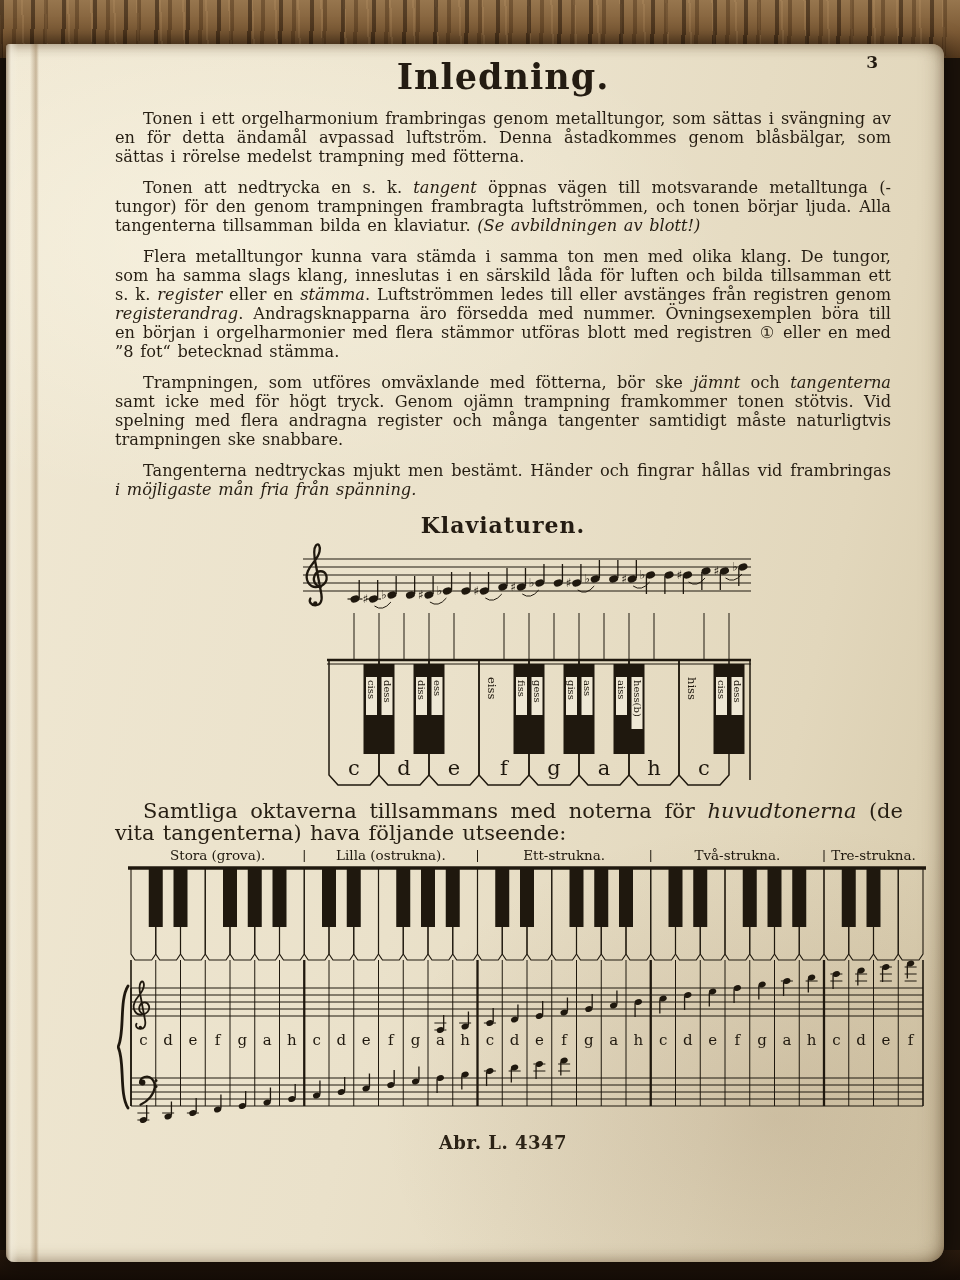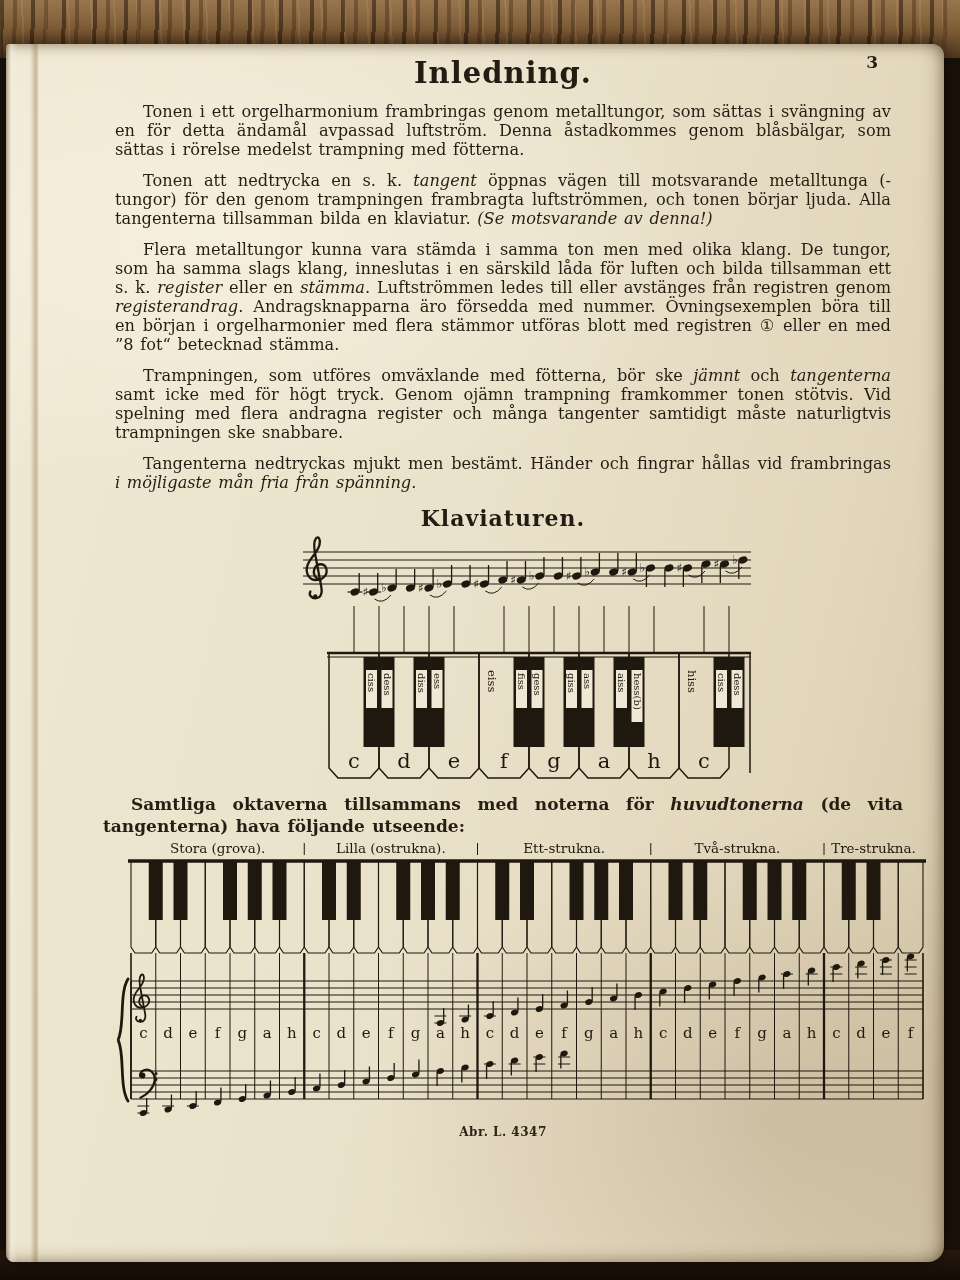--- a/index.html
+++ b/index.html
@@ -34,59 +34,59 @@
     background:linear-gradient(to right,
       rgba(90,60,30,.38) 0, rgba(245,240,225,.55) 5px, rgba(0,0,0,0) 12px,
       rgba(0,0,0,0) 24px, rgba(130,95,55,.38) 30px, rgba(0,0,0,0) 33px);
   }
   .page-number{
     position:absolute;top:8px;right:66px;
     font-size:17px;font-weight:bold;color:#241c12;
   }
   .content{position:absolute;left:97px;top:12px;width:800px;color:#261e13;}
   h1.title{
-    margin:0 0 9px 0;text-align:center;font-size:29px;font-weight:bold;
+    margin:0 0 9px 0;text-align:center;font-size:35px;font-weight:bold;
     letter-spacing:1px;color:#241c12;
   }
   .paragraphs p{
     margin:12px;text-indent:28px;text-align:justify;
     font-size:16.2px;line-height:19px;word-spacing:1.5px;
   }
   h2.subtitle{
     margin:13px 0 2px 0;text-align:center;font-size:22px;font-weight:bold;
     letter-spacing:1px;color:#241c12;
   }
   .fig1-wrap{width:452px;margin:3px auto 0 auto;transform:translateX(24px);}
   .caption{
-    margin:9px 0 0 0;text-indent:28px;text-align:justify;
-    font-size:17px;line-height:22px;word-spacing:1.5px;font-weight:bold;
+    margin:9px 0 0 12px;text-indent:28px;text-align:justify;
+    font-size:21px;line-height:22px;word-spacing:1.5px;
   }
   .fig2-wrap{width:822px;margin:4px 0 0 14px;}
   .footer{
-    margin-top:2px;text-align:center;font-size:12px;font-weight:bold;
+    margin-top:2px;text-align:center;font-size:18px;font-weight:bold;
     letter-spacing:.5px;color:#2c2316;
   }
   svg text{font-family:"DejaVu Serif", serif;fill:#1f180e;}
 </style>
 </head>
 <body>
 
 <div class="wood-top"></div>
 <div class="wood-bottom"></div>
 
 <div class="page">
   <div class="binding"></div>
   <div class="page-number">3</div>
 
   <div class="content">
     <h1 class="title">Inledning.</h1>
 
     <div class="paragraphs" id="paragraphs">
         <p><span>Tonen i ett orgelharmonium frambringas genom metalltungor, som sättas i svängning av en för detta ändamål avpassad luftström. Denna åstadkommes genom blåsbälgar, som sättas i rörelse medelst trampning med fötterna.</span></p>
-        <p><span>Tonen att nedtrycka en s. k. </span><i>tangent</i><span> öppnas vägen till motsvarande metalltunga (-tungor) för den genom trampningen frambragta luftströmmen, och tonen börjar ljuda. Alla tangenterna tillsamman bilda en klaviatur. </span><i>(Se motsvarande av denna!)</i></p>
+        <p><span>Tonen att nedtrycka en s. k. </span><i>tangent</i><span> öppnas vägen till motsvarande metalltunga (-tungor) för den genom trampningen frambragta luftströmmen, och tonen börjar ljuda. Alla tangenterna tillsamman bilda en klaviatur. </span><i>(Se avbildningen av blott!)</i></p>
         <p><span>Flera metalltungor kunna vara stämda i samma ton men med olika klang. De tungor, som ha samma slags klang, inneslutas i en särskild låda för luften och bilda tillsamman ett s. k. </span><i>register</i><span> eller en </span><i>stämma</i><span>. Luftströmmen ledes till eller avstänges från registren genom </span><i>registerandrag</i><span>. Andragsknapparna äro försedda med nummer. Övningsexemplen böra till en början i orgelharmonier med flera stämmor utföras blott med registren ① eller en med ”8 fot“ betecknad stämma.</span></p>
         <p><span>Trampningen, som utföres omväxlande med fötterna, bör ske </span><i>jämnt</i><span> och </span><i>tangenterna</i><span> samt icke med för högt tryck. Genom ojämn trampning framkommer tonen stötvis. Vid spelning med flera andragna register och många tangenter samtidigt måste naturligtvis trampningen ske snabbare.</span></p>
         <p><span>Tangenterna nedtryckas mjukt men bestämt. Händer och fingrar hållas vid frambringas </span><i>i möjligaste mån fria från spänning.</i></p>
       </div>
 
     <h2 class="subtitle">Klaviaturen.</h2>
 
     <div class="fig1-wrap">
       <svg id="fig1" width="452" height="246" viewBox="0 0 452 246">
           <line x1="2" y1="18" x2="450" y2="18" stroke="#1f180e" stroke-width="1.1"></line>

